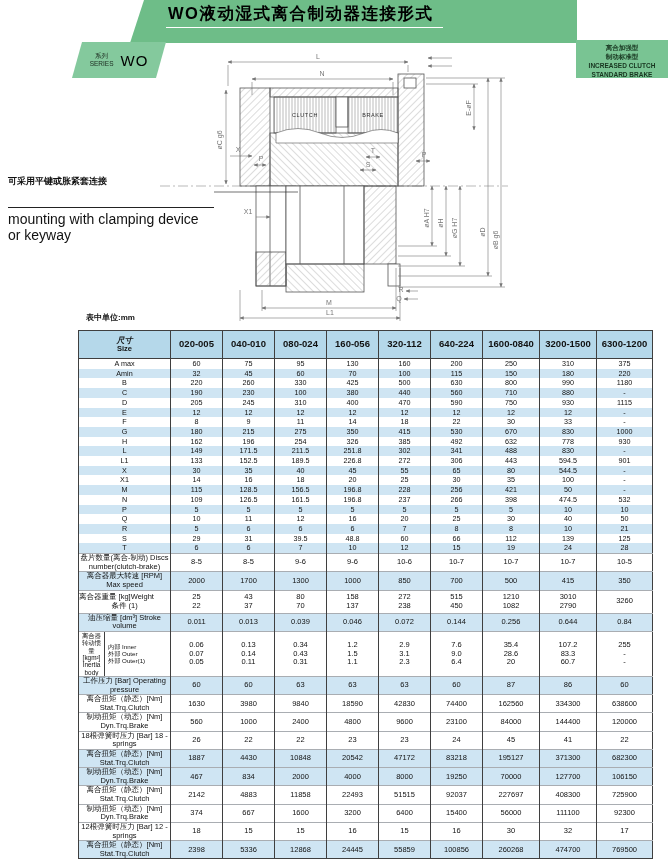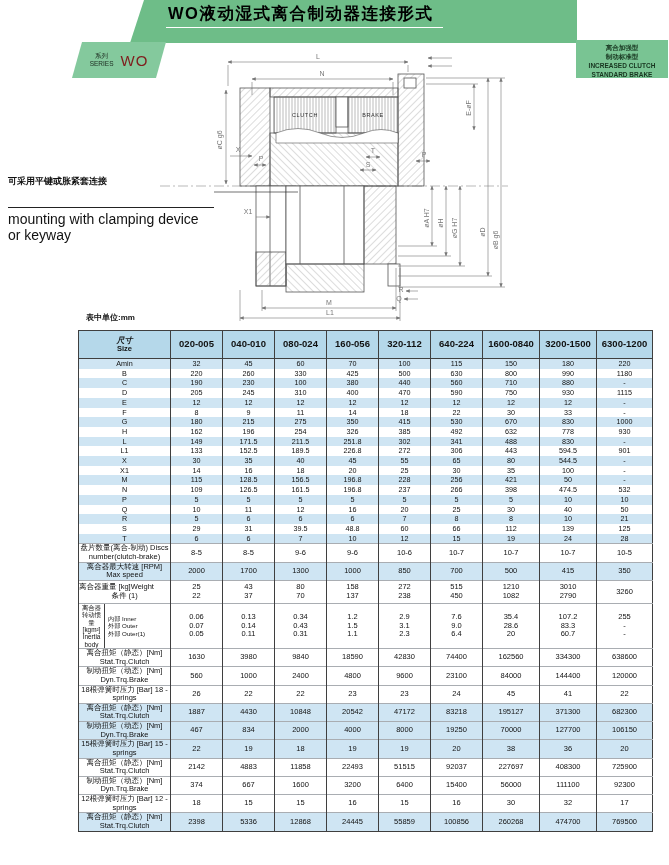--- a/index.html
+++ b/index.html
@@ -10,21 +10,21 @@
   .banner{position:absolute;left:130px;top:0;width:447px;height:43px;background:#6ebd88;
           clip-path:polygon(14px 0,100% 0,100% 100%,0 100%);padding-left:36px;box-sizing:border-box;}
   .banner .zh{display:inline-block;margin-top:3px;font-size:16.5px;font-weight:bold;color:#000000;
               letter-spacing:1.5px;border-bottom:1.5px solid #fff;padding:0 10px 2px 2px;}
   .banner .en{font-size:11.5px;font-weight:bold;color:#0d0d0d;margin-top:18px;letter-spacing:.2px;}
 
   .series-box{position:absolute;left:72px;top:42px;width:94px;height:36px;background:#84c99d;
               clip-path:polygon(10px 0,100% 0,calc(100% - 10px) 100%,0 100%);
               display:flex;align-items:center;justify-content:center;gap:7px;}
   .series-box .sml{font-size:6.5px;color:#1c2b20;text-align:center;line-height:1.3;}
-  .series-box .code{font-size:15px;color:#7f1d1d;letter-spacing:1px;}
+  .series-box .code{font-size:15px;color:#000000;letter-spacing:1px;}
 
   .variant-box{position:absolute;left:576px;top:40px;width:92px;height:38px;background:#79c493;
                text-align:center;font-size:6.5px;font-weight:bold;color:#17351f;line-height:1.4;
                padding-top:3px;box-sizing:border-box;}
 
   
   .mount-note{position:absolute;left:8px;top:175px;width:206px;}
   .mount-note .zh{font-size:9px;font-weight:bold;border-bottom:1px solid #222;padding-bottom:19px;}
   .mount-note .en{font-size:14px;margin-top:3px;}
   .units-note{position:absolute;left:86px;top:312px;font-size:8px;font-weight:bold;}
@@ -218,20 +218,32 @@
           <th class="colhdr">080-024</th>
           <th class="colhdr">160-056</th>
           <th class="colhdr">320-112</th>
           <th class="colhdr">640-224</th>
           <th class="colhdr">1600-0840</th>
           <th class="colhdr">3200-1500</th>
           <th class="colhdr">6300-1200</th>
         </tr>
       </thead>
     <tbody>
+        <tr class="k-dim">
+          <td class="lbl">A max</td>
+          <td>60</td>
+          <td>75</td>
+          <td>95</td>
+          <td>130</td>
+          <td>160</td>
+          <td>200</td>
+          <td>250</td>
+          <td>310</td>
+          <td>375</td>
+        </tr>
         <tr class="k-dim tint">
           <td class="lbl">Amin</td>
           <td>32</td>
           <td>45</td>
           <td>60</td>
           <td>70</td>
           <td>100</td>
           <td>115</td>
           <td>150</td>
           <td>180</td>
@@ -489,20 +501,32 @@
 137</td>
           <td>272
 238</td>
           <td>515
 450</td>
           <td>1210
 1082</td>
           <td>3010
 2790</td>
           <td>3260</td>
+        </tr>
+        <tr class="k-wide tint">
+          <td class="lbl">油压缩量 [dm³] Stroke volume</td>
+          <td>0.011</td>
+          <td>0.013</td>
+          <td>0.039</td>
+          <td>0.046</td>
+          <td>0.072</td>
+          <td>0.144</td>
+          <td>0.256</td>
+          <td>0.644</td>
+          <td>0.84</td>
         </tr>
         <tr class="k-inertia">
           <td class="lbl"><div class="in-wrap"><div class="in-main"><div>离合器转动惯量 [kgm²]</div><div>Inertia body</div></div><div class="in-subs"><div>内部 Inner</div><div>外部 Outer</div><div>外部 Outer(1)</div></div></div></td>
           <td>0.06
 0.07
 0.05</td>
           <td>0.13
 0.14
 0.11</td>
           <td>0.34
@@ -520,20 +544,32 @@
           <td>35.4
 28.6
 20</td>
           <td>107.2
 83.3
 60.7</td>
           <td>255
 -
 -</td>
         </tr>
+        <tr class="k-wide tint">
+          <td class="lbl">工作压力 [Bar] Operating pressure</td>
+          <td>60</td>
+          <td>60</td>
+          <td>63</td>
+          <td>63</td>
+          <td>63</td>
+          <td>60</td>
+          <td>87</td>
+          <td>86</td>
+          <td>60</td>
+        </tr>
         <tr class="k-torque">
           <td class="lbl">离合扭矩（静态）[Nm] Stat.Trq.Clutch</td>
           <td>1630</td>
           <td>3980</td>
           <td>9840</td>
           <td>18590</td>
           <td>42830</td>
           <td>74400</td>
           <td>162560</td>
           <td>334300</td>
@@ -580,32 +616,20 @@
           <td>467</td>
           <td>834</td>
           <td>2000</td>
           <td>4000</td>
           <td>8000</td>
           <td>19250</td>
           <td>70000</td>
           <td>127700</td>
           <td>106150</td>
         </tr>
-        <tr class="k-springs tint">
-          <td class="lbl">15根弹簧时压力 [Bar] 15 -springs</td>
-          <td>22</td>
-          <td>19</td>
-          <td>18</td>
-          <td>19</td>
-          <td>19</td>
-          <td>20</td>
-          <td>38</td>
-          <td>36</td>
-          <td>20</td>
-        </tr>
         <tr class="k-torque">
           <td class="lbl">离合扭矩（静态）[Nm] Stat.Trq.Clutch</td>
           <td>2142</td>
           <td>4883</td>
           <td>11858</td>
           <td>22493</td>
           <td>51515</td>
           <td>92037</td>
           <td>227697</td>
           <td>408300</td>

